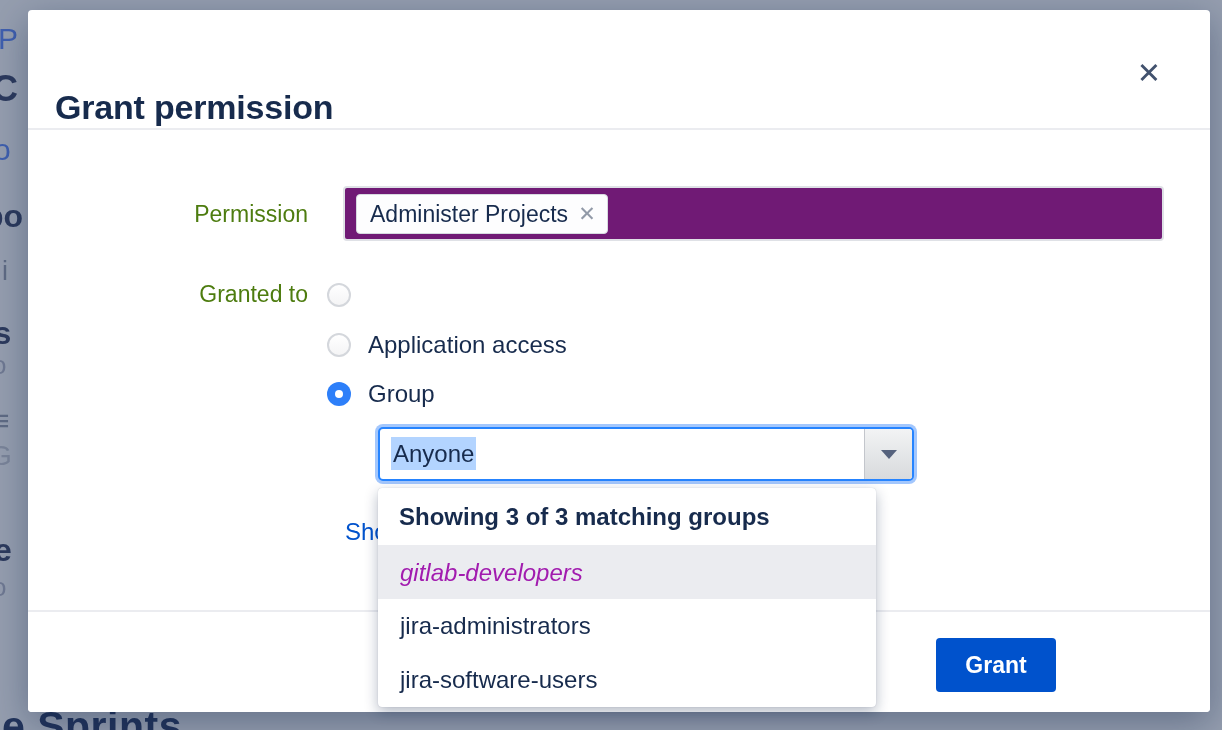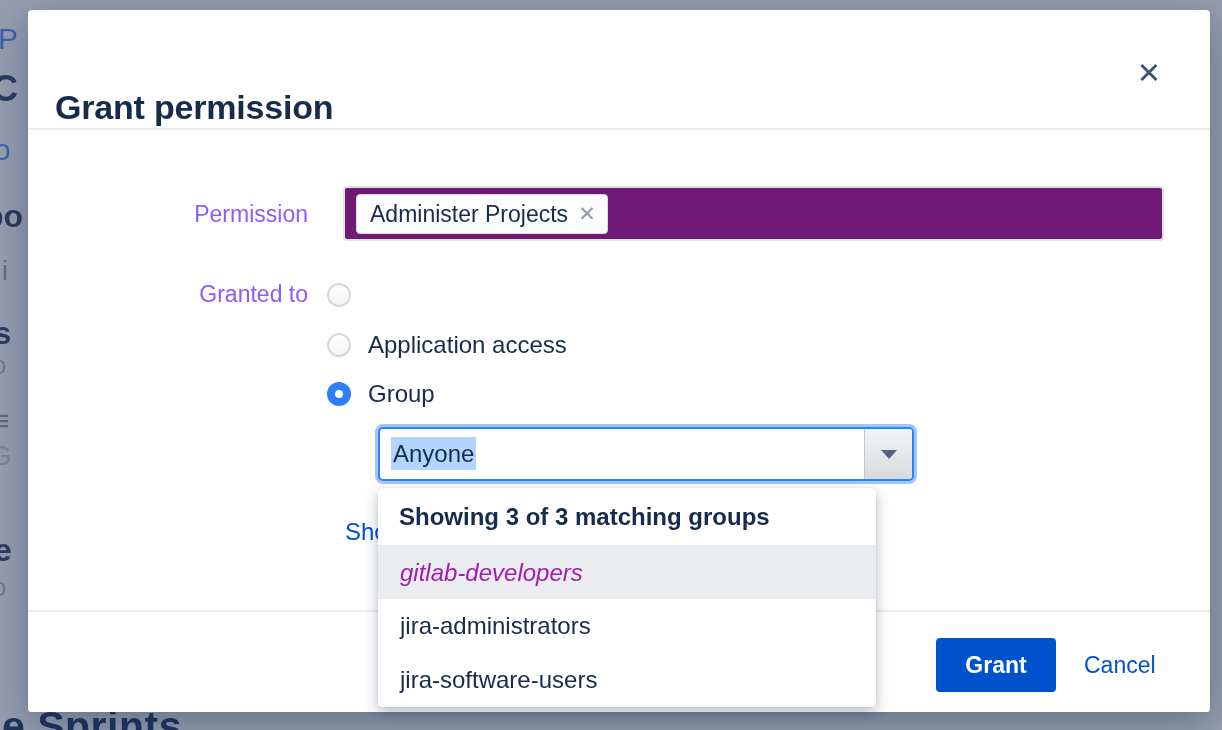--- a/index.html
+++ b/index.html
@@ -32,21 +32,21 @@
   .close-btn {
     position:absolute; left:1098px; top:42px; width:46px; height:42px;
     background:none; border:none; cursor:pointer;
     font-size:29px; font-weight:700; color:#42526E; line-height:42px; text-align:center;
     font-family:"DejaVu Sans", sans-serif;
   }
 
   
   .field-label {
     position:absolute; left:80px; width:200px; text-align:right;
-    font-size:23px; color:#8b5cf6;
+    font-size:23px; color:#4d7c0f;
   }
   .label-permission { top:191px; }
   .label-granted  { top:271px; }
 
   .perm-field {
     position:absolute; left:315px; top:176px; width:821px; height:55px;
     border:2px solid #DFE1E6; border-radius:4px; background:#701a75;
   }
   .perm-tag {
     position:absolute; left:11px; top:6px; height:40px;
@@ -202,16 +202,15 @@
 
   <div class="dropdown">
     <div class="dropdown-header">Showing 3 of 3 matching groups</div>
     <div class="dropdown-option highlighted">gitlab-developers</div>
     <div class="dropdown-option">jira-administrators</div>
     <div class="dropdown-option">jira-software-users</div>
   </div>
 
   <div class="modal-footer">
     <button class="grant-btn">Grant</button>
-    <button class="cancel-btn">Cancel</button>
   </div>
 
 </div>
 
 </body></html>

